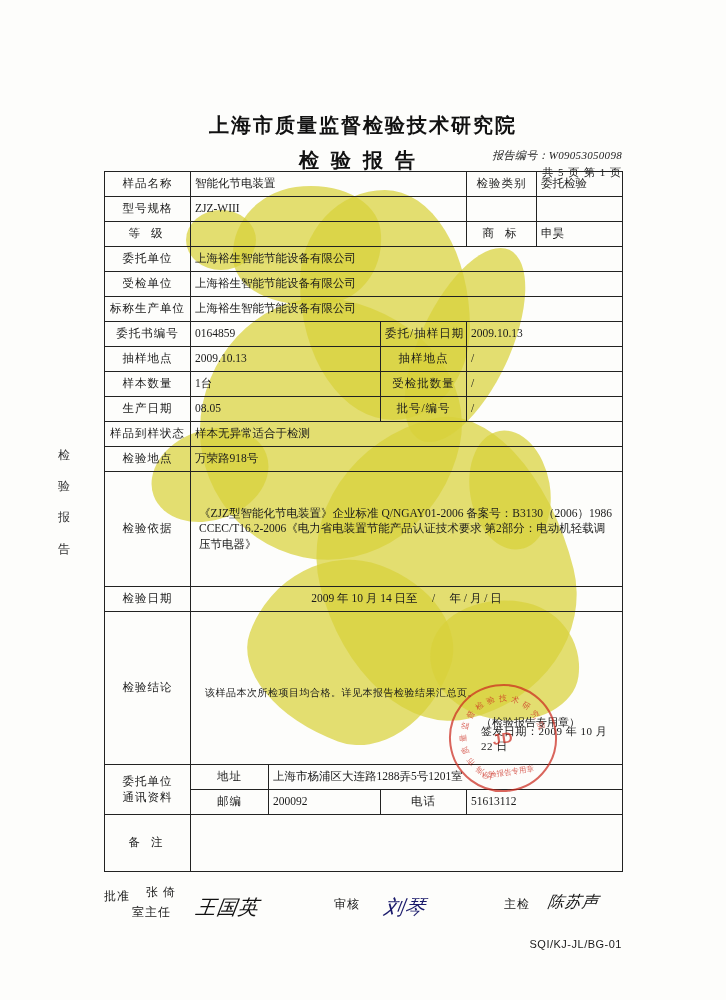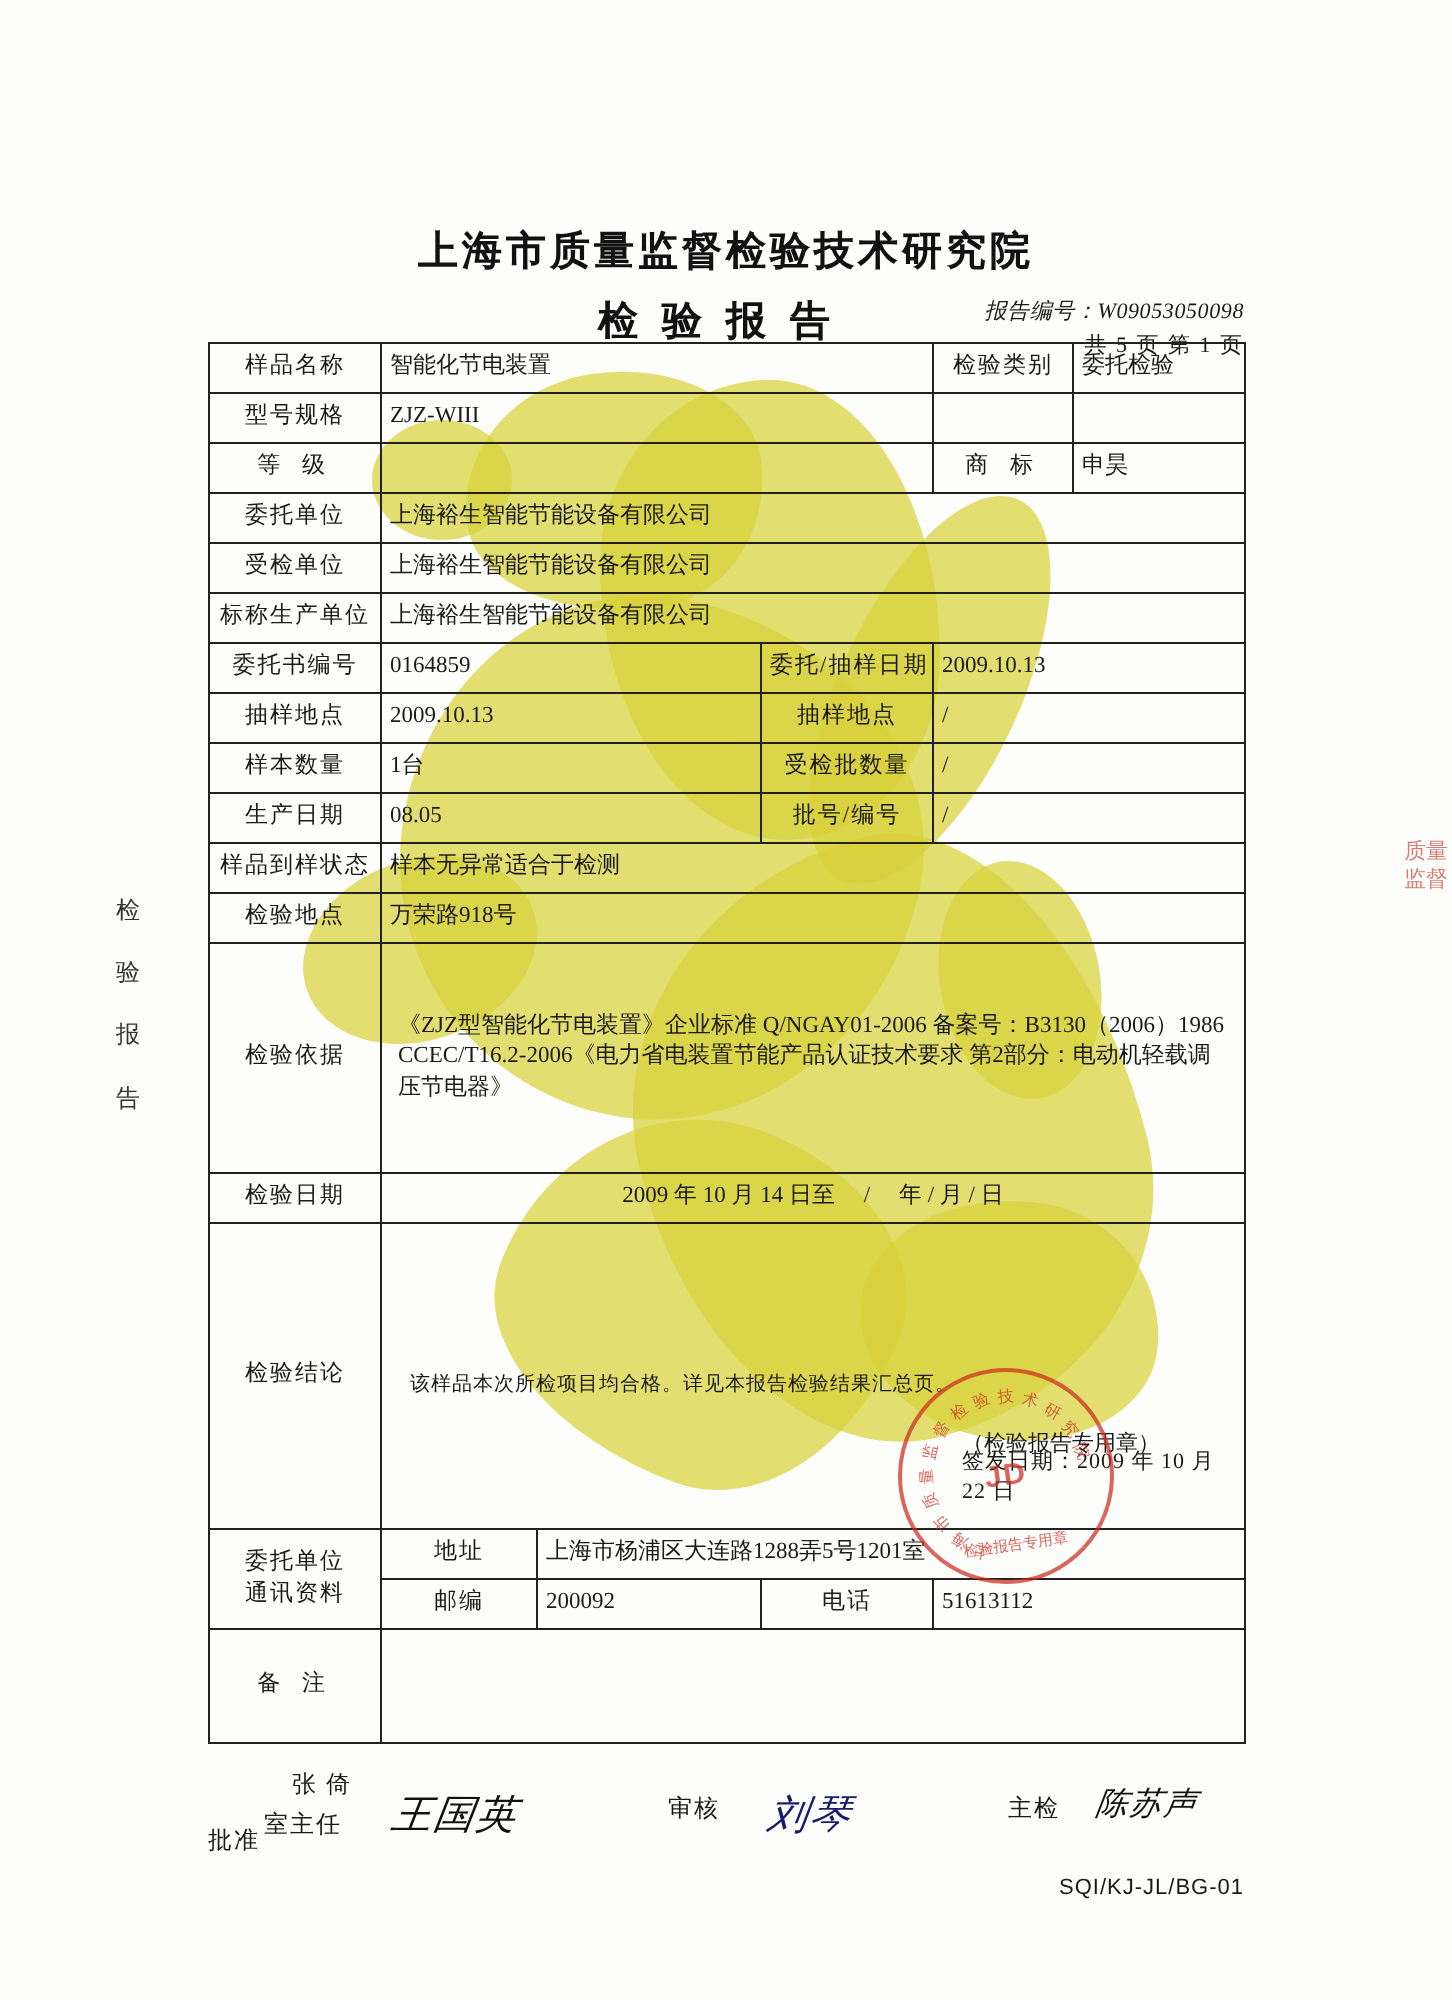--- a/index.html
+++ b/index.html
@@ -267,21 +267,20 @@
   </div>
   <div class="page-no">共 5 页  第 1 页</div>
 
   <div class="side-text">
     <span>检</span>
     <span>验</span>
     <span>报</span>
     <span>告</span>
   </div>
 
-  <div class="edge-stamp">质量监督</div>
 
   <table class="main">
     <colgroup>
       <col style="width:86px">
       <col style="width:78px">
       <col style="width:112px">
       <col style="width:86px">
       <col style="width:70px">
       <col style="width:86px">
     </colgroup>
@@ -403,21 +402,21 @@
       <span style="transform:rotate(344deg) translate(0,-45px)">验</span>
       <span style="transform:rotate(2deg) translate(0,-45px)">技</span>
       <span style="transform:rotate(20deg) translate(0,-45px)">术</span>
       <span style="transform:rotate(38deg) translate(0,-45px)">研</span>
       <span style="transform:rotate(56deg) translate(0,-45px)">究</span>
       <span style="transform:rotate(74deg) translate(0,-45px)">院</span>
     </div>
   </div>
 
   <div class="sign-strip">
-    <div class="sign-item" style="left:0px; top:4px;margin-top:24px;">批准</div>
+    <div class="sign-item" style="left:0px; top:4px;">批准</div>
     <div class="sign-item" style="left:42px; top:0px;">张 倚</div>
     <div class="sign-item" style="left:28px; top:20px;">室主任</div>
     <div class="sign-item hand" style="left:92px; top:10px;">王国英</div>
     <div class="sign-item" style="left:230px; top:12px;">审核</div>
     <div class="sign-item hand hand-blue" style="left:280px; top:10px;">刘琴</div>
     <div class="sign-item" style="left:400px; top:12px;">主检</div>
     <div class="sign-item hand" style="left:444px; top:8px; font-size:16px;">陈苏声</div>
   </div>
 
   <div class="form-code">SQI/KJ-JL/BG-01</div>

